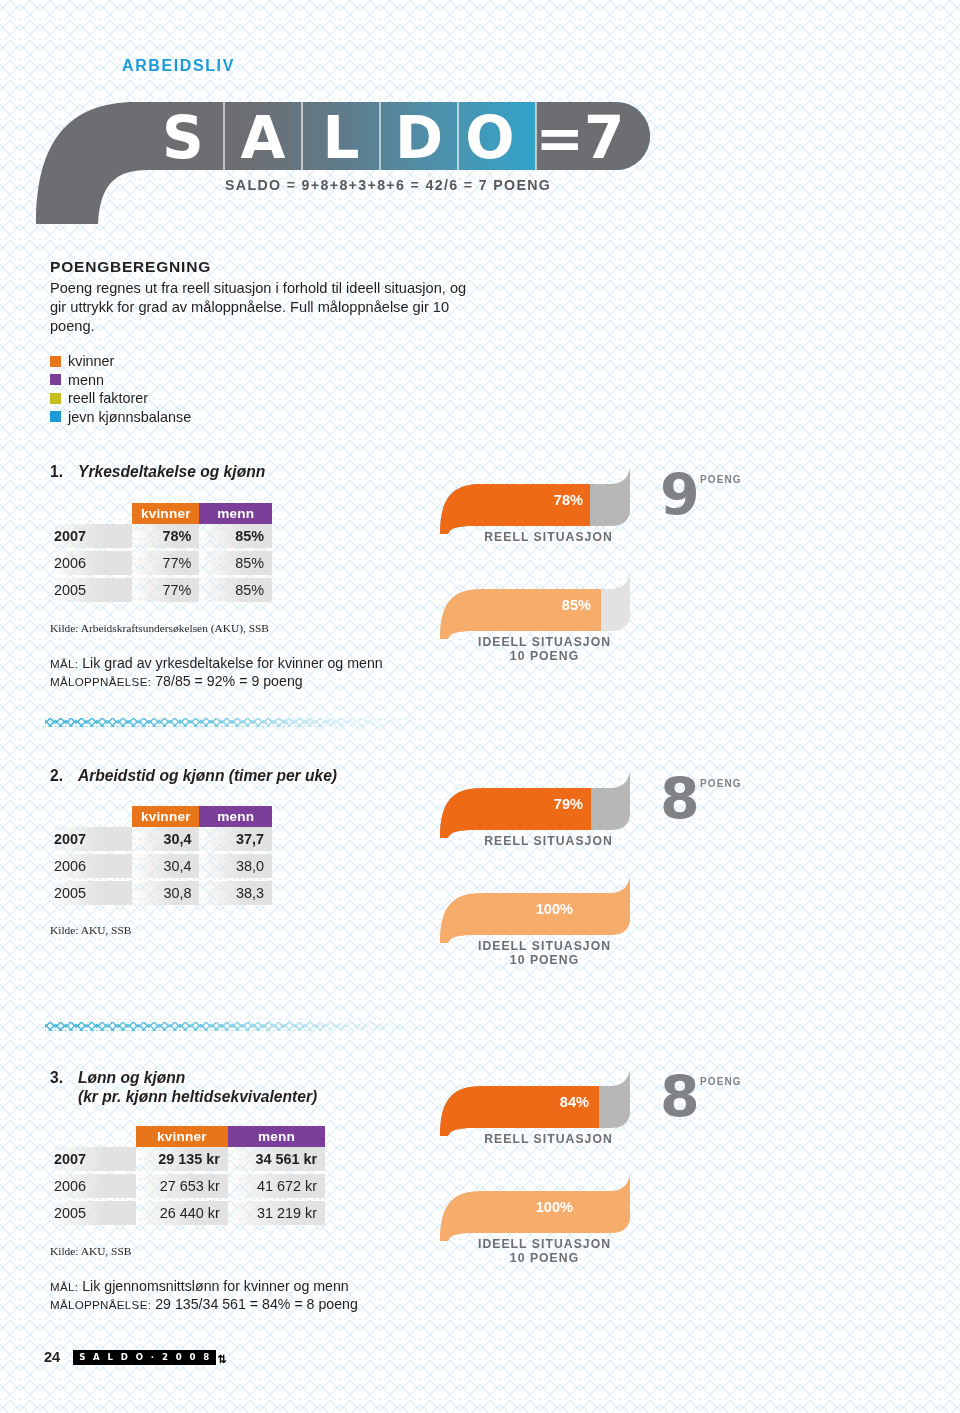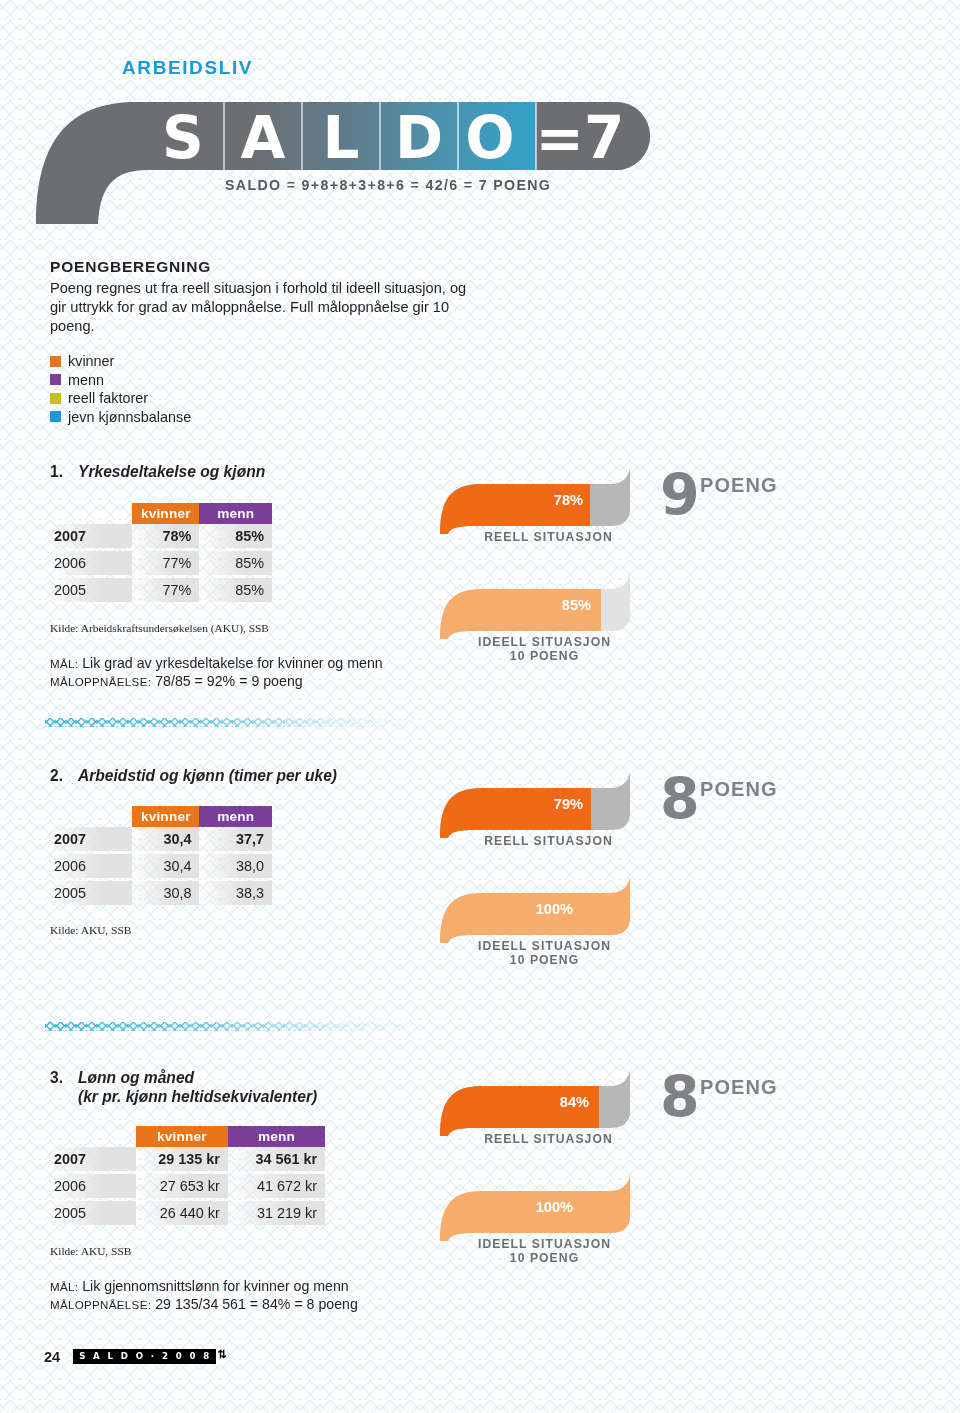--- a/index.html
+++ b/index.html
@@ -20,21 +20,21 @@
       repeating-linear-gradient(-45deg, rgba(160,205,230,.50) 0 1.6px, transparent 1.6px 10px);
     background-size:20px 20px,20px 20px;
     z-index:0;
     pointer-events:none;
   }
   #page{position:absolute;left:0;top:0;width:960px;height:1413px;z-index:2;}
 
   
   .kicker{
     position:absolute;left:122px;top:57px;
-    font-size:19px;font-weight:bold;letter-spacing:1.6px;
+    font-size:16px;font-weight:bold;letter-spacing:1.6px;
     color:#1c9ad6;
   }
   .logo-wrap{position:absolute;left:28px;top:82px;width:680px;height:140px;}
   .logo-wrap svg{display:block;}
   .logo-sub{
     position:absolute;left:225px;top:177px;
     font-size:14.2px;font-weight:bold;letter-spacing:1.35px;
     color:#58595b;white-space:nowrap;
   }
 
@@ -91,36 +91,36 @@
     position:absolute;font-size:12.2px;font-weight:bold;letter-spacing:1.05px;
     color:#6d6e71;text-align:center;line-height:1.18;
   }
   .score{position:absolute;}
   .score .num{
     font-size:57px;font-weight:bold;color:#808285;line-height:.82;
     font-family:"DejaVu Sans", sans-serif;
   }
   .score .poeng{
     position:absolute;left:40px;top:2px;
-    font-size:20px;font-weight:bold;letter-spacing:1.1px;color:#808285;
+    font-size:10px;font-weight:bold;letter-spacing:1.1px;color:#808285;
   }
 
   
   .sep{
     position:absolute;left:45px;width:380px;height:9px;
     background-image:
       repeating-linear-gradient(45deg, #31b0d5 0 1.4px, transparent 1.4px 5.2px),
       repeating-linear-gradient(-45deg, #31b0d5 0 1.4px, transparent 1.4px 5.2px);
     background-size:10.4px 10.4px,10.4px 10.4px;
     -webkit-mask-image:linear-gradient(to right, rgba(0,0,0,1) 0%, rgba(0,0,0,.75) 42%, rgba(0,0,0,.18) 78%, rgba(0,0,0,0) 100%);
     mask-image:linear-gradient(to right, rgba(0,0,0,1) 0%, rgba(0,0,0,.75) 42%, rgba(0,0,0,.18) 78%, rgba(0,0,0,0) 100%);
   }
 
   
-  .footer{position:absolute;left:44px;top:1349px;display:flex;align-items:flex-start;}
+  .footer{position:absolute;left:44px;top:1349px;display:flex;align-items:flex-end;}
   .footer .pg{font-size:14.5px;font-weight:bold;color:#231f20;margin-right:13px;}
   .footer .badge{
     background:#000;color:#fff;font-size:8.6px;font-weight:bold;
     letter-spacing:2.4px;padding:3px 4px 3px 6px;line-height:1;
     font-family:"DejaVu Sans", sans-serif;
   }
   .footer .arrows{font-size:11px;font-weight:bold;color:#000;margin-left:2px;line-height:1;}
 </style>
 </head>
 <body>
@@ -348,21 +348,21 @@
   </div>
 
   <div class="score" style="left:660px;top:776px">
     <span class="num">8</span>
     <span class="poeng">POENG</span>
   </div>
 
   <div class="sep" style="top:1022px"></div>
 
   <div class="sec-title" style="top:1068px">
-    <span class="num">3.</span><span class="txt"><span>Lønn og måned</span><br><span>(kr pr. kjønn heltidsekvivalenter)</span></span>
+    <span class="num">3.</span><span class="txt"><span>Lønn og kjønn</span><br><span>(kr pr. kjønn heltidsekvivalenter)</span></span>
   </div>
 
   <table class="tbl" style="left:50px;top:1126px;width:275px">
     <tbody>
         <tr>
       <th class="hd blank" style="width:80px"></th>
       <th class="hd kv" style="width:90px">kvinner</th>
       <th class="hd mn" style="width:95px">menn</th>
     </tr>
     <tr class="r first">

